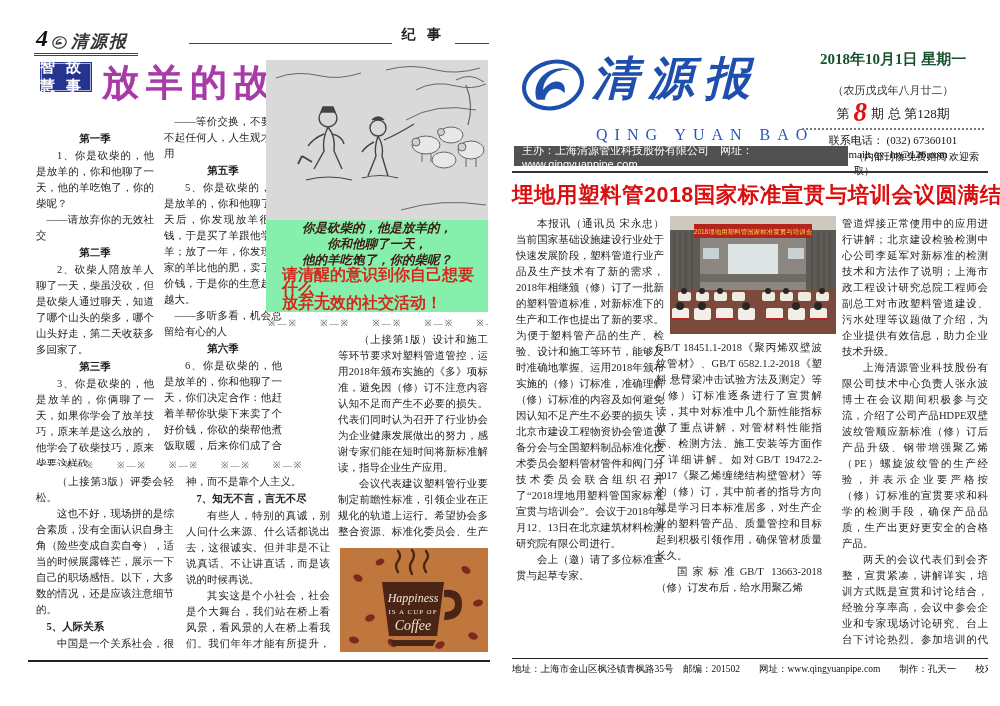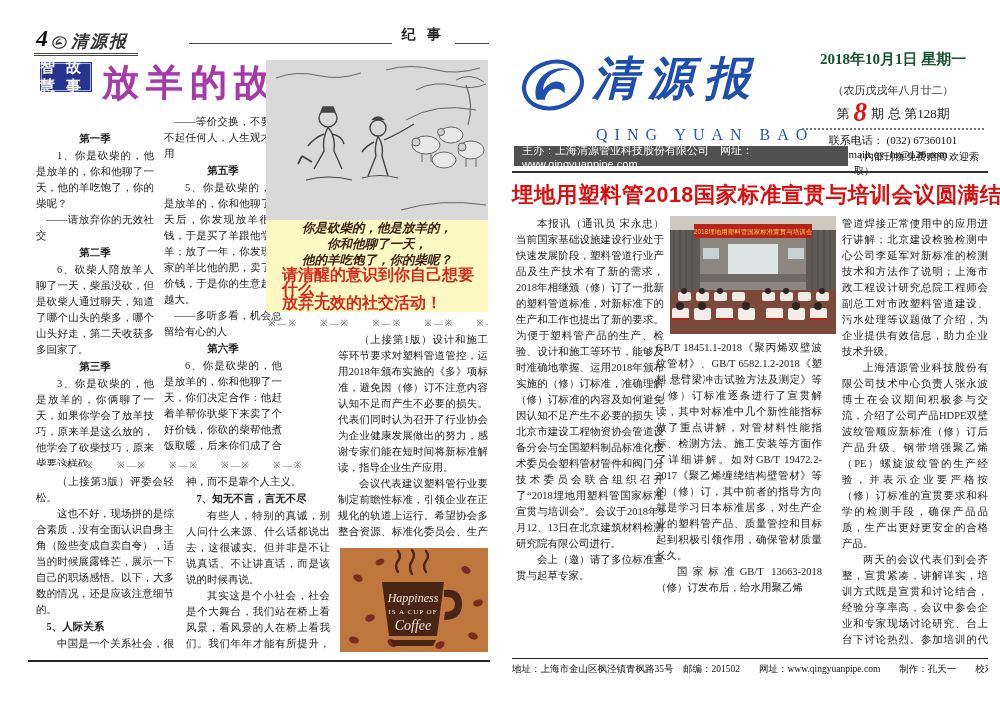--- a/index.html
+++ b/index.html
@@ -45,21 +45,21 @@
   #divider-left{left:8px;top:440px;width:296px;}
   #divider-cartoon{left:240px;top:298px;width:220px;}
 
   .cont-c1{left:8px;top:456px;width:138px;height:176px;}
   .cont-c2{left:158px;top:456px;width:144px;height:176px;}
   .cont-c3{left:310px;top:314px;width:150px;height:208px;}
 
   .lp-bottom-rule{position:absolute;left:0;top:642px;width:462px;height:2px;background:#222;}
 
   
-  .cartoon{position:absolute;left:238px;top:42px;width:222px;height:252px;background:#fef9c3;
+  .cartoon{position:absolute;left:238px;top:42px;width:222px;height:252px;background:#86efac;
            overflow:hidden;}
   .cartoon svg{display:block;}
   .cartoon-caption{padding:0 6px;text-align:center;}
   .cartoon-caption .bold-line{font-size:12.5px;font-weight:bold;font-style:italic;color:#3a1c10;line-height:16px;}
   .cartoon-caption .red-line{font-size:16px;font-weight:bold;color:#d42a1e;line-height:14px;text-align:left;padding-left:10px;}
 
   
   .coffee{position:absolute;left:312px;top:530px;width:148px;height:104px;}
 
   
@@ -125,21 +125,21 @@
       <span>智慧</span>
       <span>故事</span>
     </div>
     <div class="feature-title">放羊的故事</div>
 
     <div class="col story-c1">
         <div class="sec-h">第一季</div>
         <p>1、你是砍柴的，他是放羊的，你和他聊了一天，他的羊吃饱了，你的柴呢？</p>
         <p class="moral">——请放弃你的无效社交</p>
         <div class="sec-h">第二季</div>
-        <p>6、砍柴人陪放羊人聊了一天，柴虽没砍，但是砍柴人通过聊天，知道了哪个山头的柴多，哪个山头好走，第二天收获多多回家了。</p>
+        <p>2、砍柴人陪放羊人聊了一天，柴虽没砍，但是砍柴人通过聊天，知道了哪个山头的柴多，哪个山头好走，第二天收获多多回家了。</p>
         <div class="sec-h">第三季</div>
         <p>3、你是砍柴的，他是放羊的，你俩聊了一天，如果你学会了放羊技巧，原来羊是这么放的，他学会了砍柴技巧，原来柴要这样砍。</p>
       </div>
     <div class="col story-c2">
         <p class="moral">——等价交换，不要看不起任何人，人生观才有用</p>
         <div class="sec-h">第五季</div>
         <p>5、你是砍柴的，他是放羊的，你和他聊了一天后，你发现放羊很赚钱，于是买了羊跟他学放羊；放了一年，你发现你家的羊比他的肥，卖了好价钱，于是你的生意越做越大。</p>
         <p class="moral">——多听多看，机会总留给有心的人</p>
         <div class="sec-h">第六季</div>
         <p>6、你是砍柴的，他是放羊的，你和他聊了一天，你们决定合作：他赶着羊帮你驮柴下来卖了个好价钱，你砍的柴帮他煮饭取暖，后来你们成了合伙人。</p>

